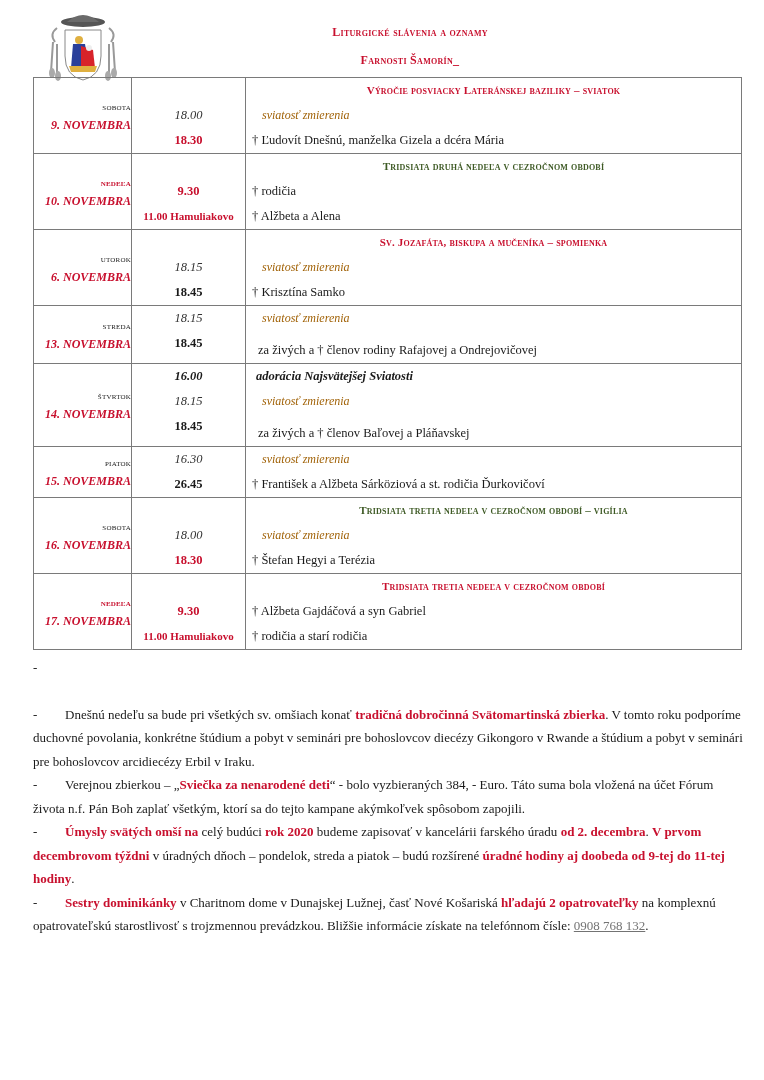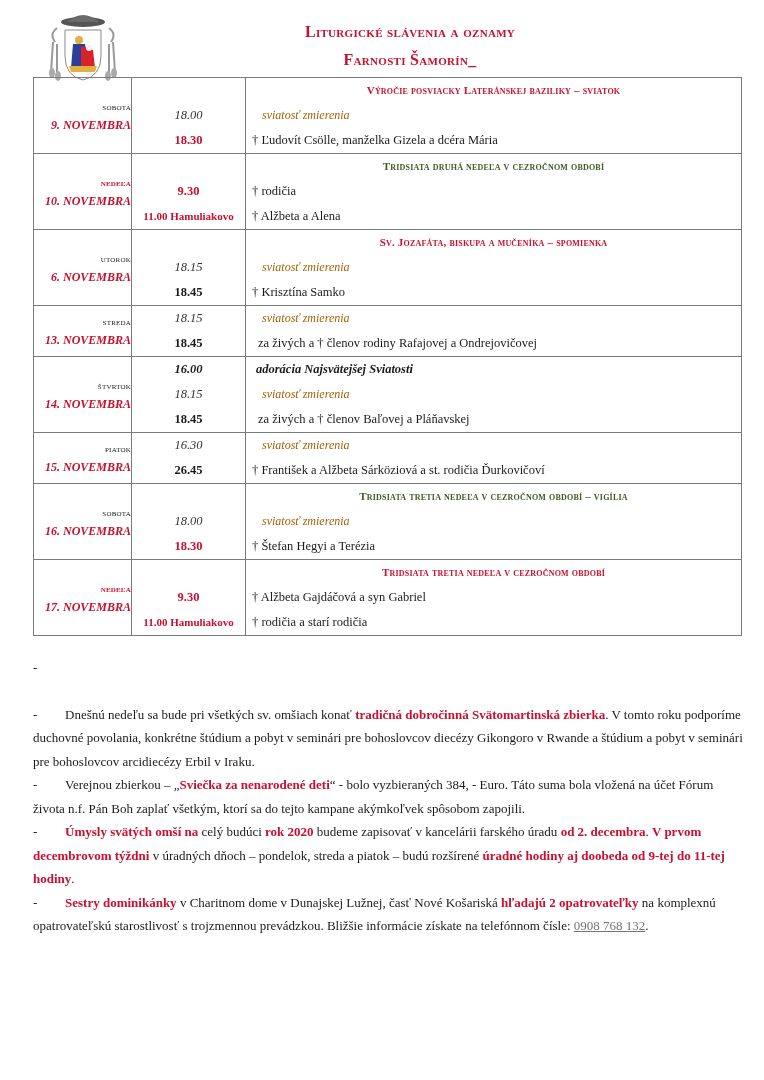--- a/index.html
+++ b/index.html
@@ -1,20 +1,20 @@
 <!DOCTYPE html>
 <html><head>
 <meta charset="utf-8">
 <style>
   html, body { margin: 0; padding: 0; background: #ffffff; }
   body { width: 764px; height: 1080px; position: relative; overflow: hidden;
          font-family: "Liberation Serif", "DejaVu Serif", serif; color: #1a1a1a; }
   .logo { position: absolute; left: 43px; top: 10px; width: 80px; height: 72px; }
   .title { position: absolute; left: 130px; top: 18px; width: 560px; text-align: center;
-           color: #c8102e; font-weight: bold; font-size: 16px; line-height: 28px;
+           color: #c8102e; font-weight: bold; font-size: 12px; line-height: 28px;
            font-variant: small-caps; letter-spacing: 0.3px; }
   table.sched { position: absolute; left: 33px; top: 77px; width: 708px;
                 border-collapse: collapse; table-layout: fixed; }
   table.sched td { border: 1px solid #7a7a7a; padding: 0; vertical-align: top; }
   col.c1 { width: 98px; } col.c2 { width: 114px; } col.c3 { width: 496px; }
   .daycell { text-align: right; vertical-align: middle !important; }
   .dayname { font-size: 10.5px; font-variant: small-caps; text-transform: lowercase; letter-spacing: 0.2px; line-height: 18px; }
   .dayname.red { color: #c8102e; font-weight: bold; }
   .daydate { color: #c8102e; font-style: italic; font-weight: bold; font-size: 12px; font-variant: small-caps; line-height: 18px; }
   .line { height: 25px; line-height: 25px; font-size: 12.5px; white-space: nowrap; overflow: hidden; }
@@ -22,21 +22,21 @@
            font-weight: bold; font-variant: small-caps; letter-spacing: 0.2px; }
   .feast.red { color: #c8102e; } .feast.green { color: #3e5a25; }
   .time { text-align: center; }
   .t-it { font-style: italic; color: #333; }
   .t-bold { font-weight: bold; }
   .t-red { color: #c8102e; font-weight: bold; }
   .t-red-sc { color: #c8102e; font-weight: bold; font-size: 11px; }
   .t-boldit { font-weight: bold; font-style: italic; }
   .intent { padding-left: 6px; }
   .intent.it { font-style: italic; color: #a16207; padding-left: 16px; font-size: 12px; }
-  .intent.ind { padding-left: 12px; }
+  .intent.ind { padding-left: 12px; margin-top: 7px; }
   .intent.boldit { font-weight: bold; font-style: italic; padding-left: 10px; }
   .notes { position: absolute; left: 33px; top: 656px; width: 712px; font-size: 13px; line-height: 23.5px; }
   .notes p { margin: 0; }
   .dash { display: inline-block; width: 32px; }
   .hl { color: #c8102e; font-weight: bold; text-align: center; }
   .link { color: #737373; text-decoration: underline; }
 </style>
 </head>
 <body>
 
@@ -75,21 +75,21 @@
           <div class="daydate">9. NOVEMBRA</div>
         </td>
         <td>
           <div class="line"></div>
           <div class="line time t-it">18.00</div>
           <div class="line time t-red">18.30</div>
         </td>
         <td>
           <div class="feast red">Výročie posviacky Lateránskej baziliky – sviatok</div>
           <div class="line intent it">sviatosť zmierenia</div>
-          <div class="line intent ">† Ľudovít Csölle, manželka Gizela a dcéra Mária</div>
+          <div class="line intent ">† Ľudovít Dnešnú, manželka Gizela a dcéra Mária</div>
         </td>
       </tr>
       <tr>
         <td class="daycell">
           <div class="dayname red">NEDEĽA</div>
           <div class="daydate">10. NOVEMBRA</div>
         </td>
         <td>
           <div class="line"></div>
           <div class="line time t-red">9.30</div>

